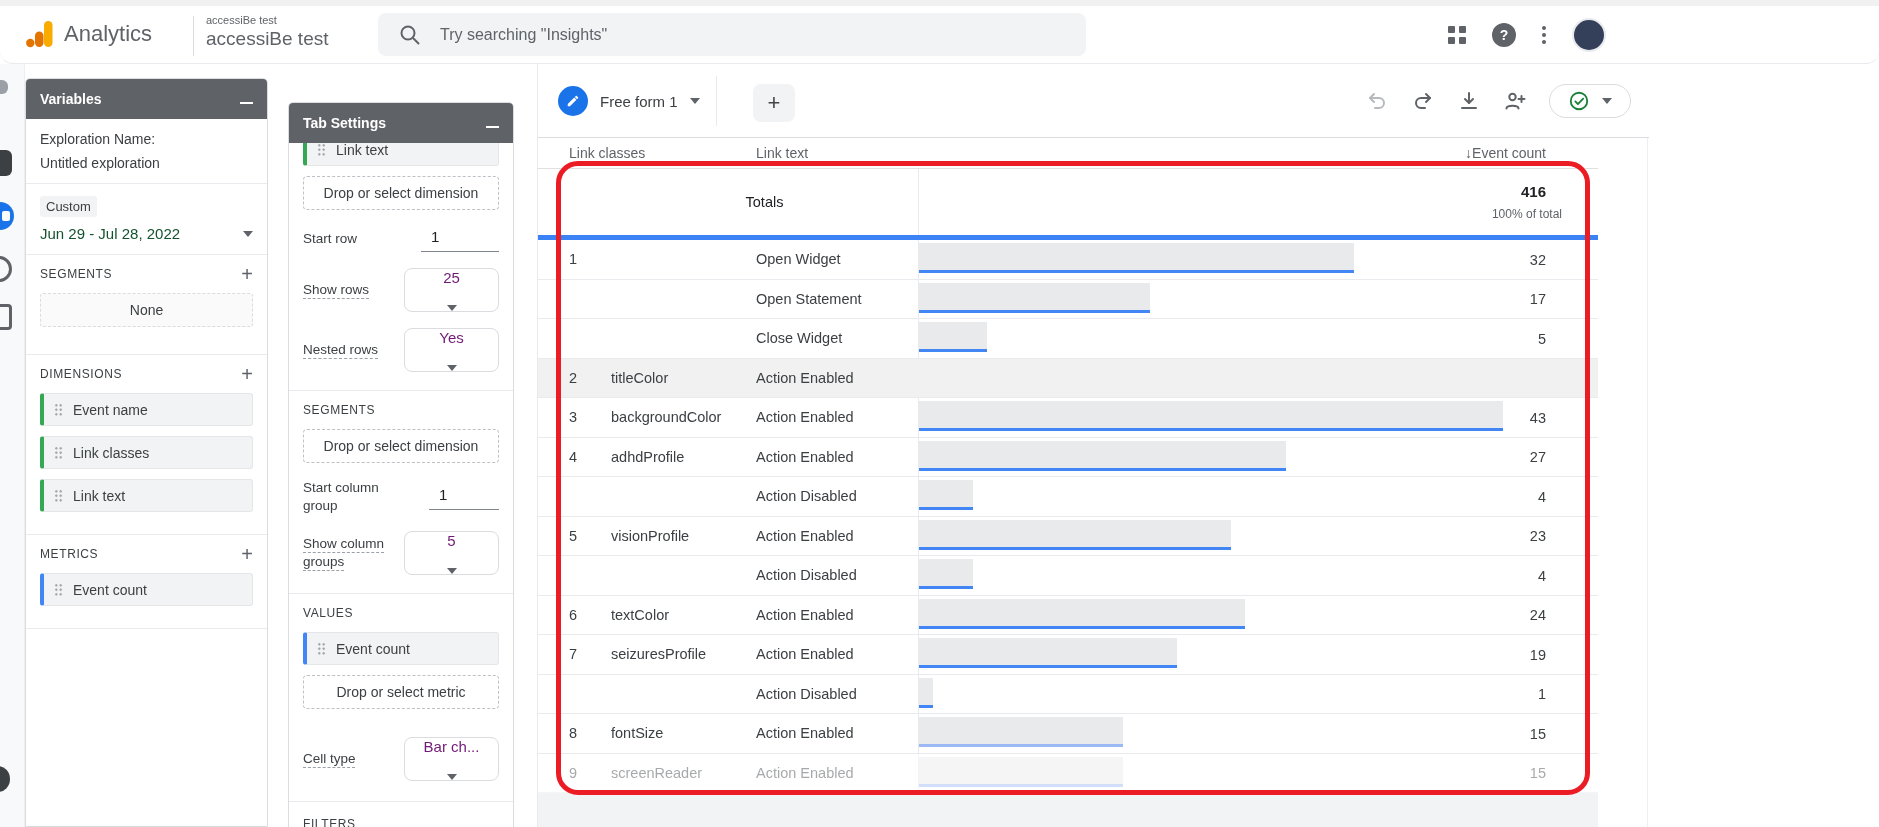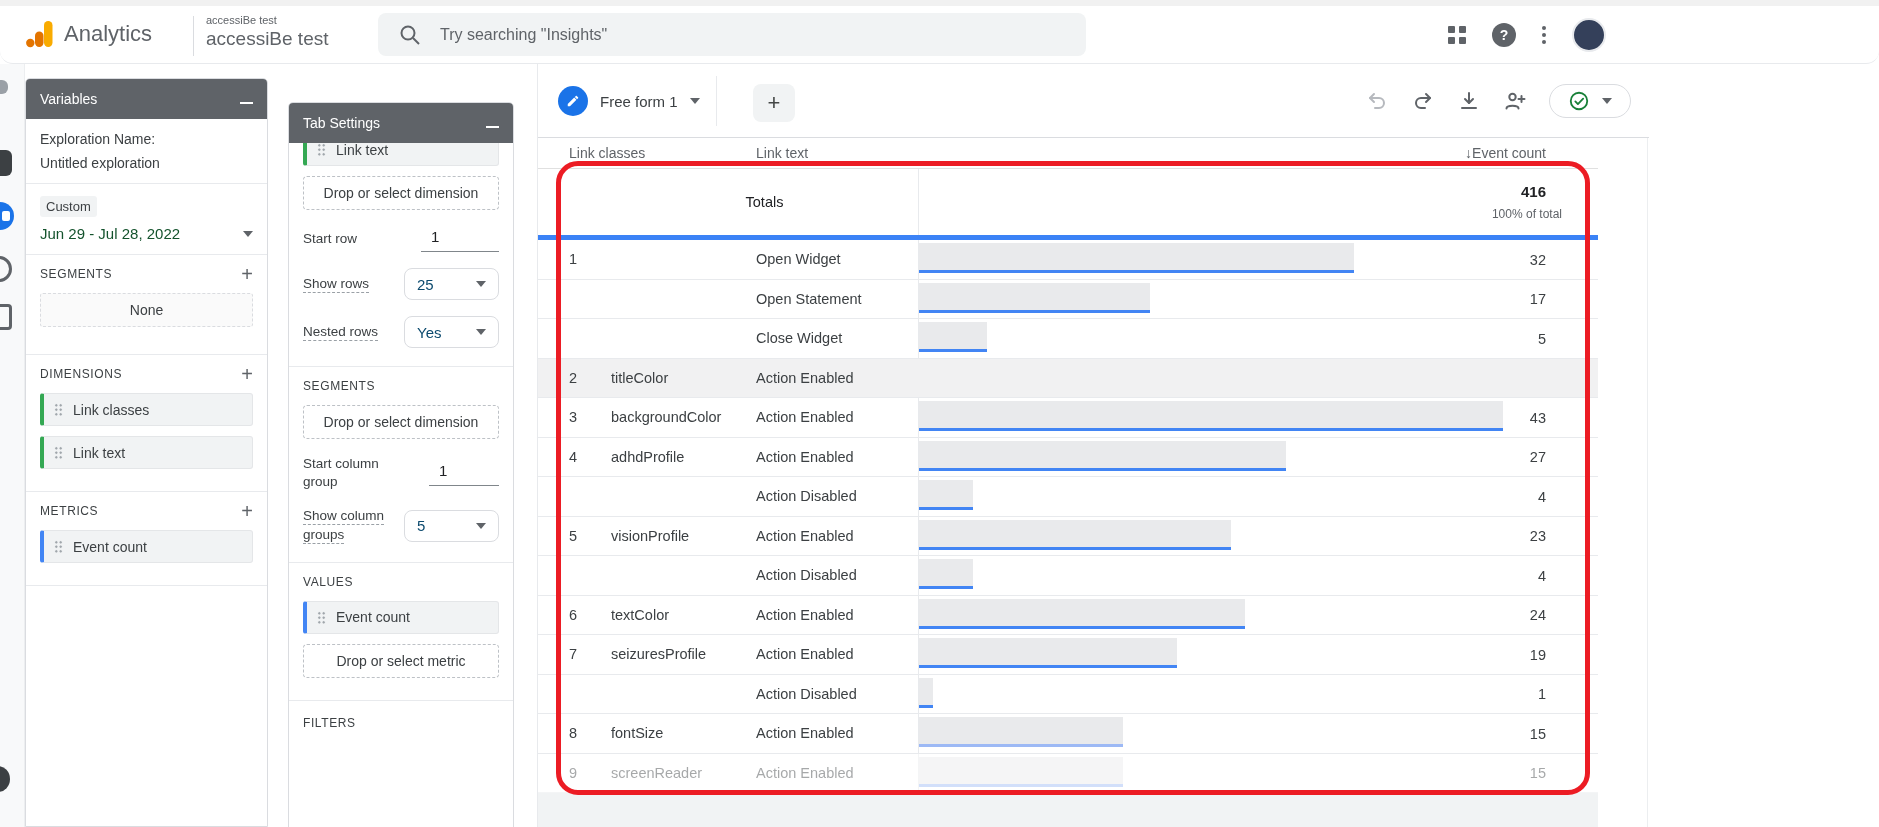--- a/index.html
+++ b/index.html
@@ -34,21 +34,21 @@
   .frag-explore:after { content:""; position:absolute; left:16px; top:9px; width:8px; height:10px; background:#fff; border-radius:2px; }
   .frag-ads { top:192px; height:26px; background:transparent; border:3px solid #5f6368; border-radius:50%; width:26px; }
   .frag-library { top:240px; height:26px; background:transparent; border:3px solid #5f6368; border-radius:4px; }
   .frag-admin { top:702px; height:26px; background:#3c4043; border-radius:50%; width:24px; }
 
   
   .panel { position:absolute; top:78px; height:749px; background:#fff; border:1px solid #dadce0; border-radius:5px 5px 0 0; overflow:hidden; }
   .panel-variables { left:25px; width:243px; }
   .panel-tabsettings { left:288px; width:226px;margin-top:24px; }
   .panel-head { height:40px; background:#5f6368; display:flex; align-items:center; justify-content:space-between; padding:0 14px; }
-  .panel-title { color:#fff; font-size:14px; font-weight:normal; }
+  .panel-title { color:#fff; font-size:14px; font-weight:bold; }
   .minimize { width:13px; height:2px; background:#fff; margin-top:8px; }
   .v-block { padding:12px 14px; border-bottom:1px solid #e8eaed; }
   .lbl-line { display:flex; align-items:center; justify-content:space-between; margin-bottom:12px; }
   .sec-label { font-size:12px; letter-spacing:.6px; color:#3c4043; font-weight:500; }
   .plus { font-size:20px; color:#5f6368; line-height:14px; }
   .name-label { font-size:14px; color:#3c4043; margin-bottom:8px; }
   .name-value { font-size:14px; color:#3c4043; }
   .badge { display:inline-block; background:#f1f3f4; border-radius:3px; font-size:13px; color:#3c4043; padding:3px 6px; margin-bottom:8px; }
   .date-row { display:flex; align-items:center; justify-content:space-between; }
   .date-text { font-size:15px; color:#14532d; }
@@ -56,21 +56,21 @@
   .chip { position:relative; height:33px; background:#f1f3f4; border:1px solid #e4e6e8; border-left:4px solid #34a853; border-radius:3px; display:flex; align-items:center; gap:10px; padding:0 10px; margin-bottom:10px; font-size:14px; color:#3c4043; }
   .chip.metric { border-left-color:#4285f4; }
   .dots { width:9px; height:13px; background-image:radial-gradient(circle, #9aa0a6 1.1px, transparent 1.3px); background-size:4.5px 4.5px; }
   .dropzone { height:34px; border:1px dashed #bdc1c6; border-radius:4px; display:flex; align-items:center; justify-content:center; font-size:14px; color:#3c4043; background:#fff; margin-bottom:10px; }
   .none-chip { height:34px; border:1px dashed #dadce0; background:#fafafa; border-radius:3px; display:flex; align-items:center; justify-content:center; font-size:14px; color:#3c4043; }
 
   
   .ctl-row { display:flex; align-items:center; justify-content:space-between; margin:16px 0; }
   .ctl-label { font-size:13.5px; color:#3c4043; max-width:100px; line-height:1.35; }
   .dashed-u { text-decoration:underline; text-decoration-style:dashed; text-decoration-color:#9aa0a6; text-underline-offset:4px; text-decoration-thickness:1px; }
-  .select { width:95px; height:32px; border:1px solid #dadce0; border-radius:8px; display:flex; align-items:center; justify-content:space-between; padding:0 12px; font-size:15px; color:#0c4a6e; background:#fff; }
+  .select { width:95px; height:44px; border:1px solid #dadce0; border-radius:8px; display:flex; align-items:center; justify-content:space-between; padding:0 12px; font-size:15px; color:#701a75; background:#fff;flex-direction:column; }
   .select .txt { overflow:hidden; white-space:nowrap; text-overflow:ellipsis; max-width:58px; }
   .uline-input { width:78px; border-bottom:1px solid #80868b; font-size:15px; color:#202124; text-align:left; padding:2px 4px 6px 10px; }
   .clip-chip { margin-top:-10px; }
 
   
   .canvas { position:absolute; left:537px; top:64px; width:1111px; height:763px; background:#fff; border-left:1px solid #e8eaed; border-right:1px solid #eceef0; }
   .tabstrip { position:absolute; left:0; top:0; width:1111px; height:74px; background:#fff; border-bottom:1px solid #dadce0; }
   .tab { position:absolute; left:14px; top:12px; height:50px; display:flex; align-items:center; gap:12px; padding:0 16px 0 6px; background:#fff; border-right:1px solid #e8eaed; }
   .pencil-circle { width:30px; height:30px; border-radius:50%; background:#1a73e8; display:flex; align-items:center; justify-content:center; }
   .tab-label { font-size:15px; color:#3c4043; font-weight:500; }
@@ -186,20 +186,24 @@
       </div>
       <div class="none-chip">None</div>
     </div>
     <div class="v-block">
       <div class="lbl-line">
         <span class="sec-label">DIMENSIONS</span>
         <span class="plus">+</span>
       </div>
       <div class="chip">
           <span class="dots"></span>
+          <span>Event name</span>
+        </div>
+      <div class="chip">
+          <span class="dots"></span>
           <span>Link classes</span>
         </div>
       <div class="chip">
           <span class="dots"></span>
           <span>Link text</span>
         </div>
     </div>
     <div class="v-block">
       <div class="lbl-line">
         <span class="sec-label">METRICS</span>
@@ -261,20 +265,27 @@
     </div>
     <div class="v-block">
       <div class="lbl-line">
           <span class="sec-label">VALUES</span>
         </div>
       <div class="chip metric">
           <span class="dots"></span>
           <span>Event count</span>
         </div>
       <div class="dropzone">Drop or select metric</div>
+      <div class="ctl-row" style="margin-top:28px; margin-bottom:8px;">
+        <span class="ctl-label dashed-u">Cell type</span>
+        <span class="select">
+            <span class="txt">Bar ch...</span>
+            <span class="caret"></span>
+          </span>
+      </div>
     </div>
     <div class="v-block" style="border-bottom:none;">
       <span class="sec-label">FILTERS</span>
     </div>
   </section>
 
   <main class="canvas">
     <div class="tabstrip">
       <div class="tab">
         <span class="pencil-circle">

